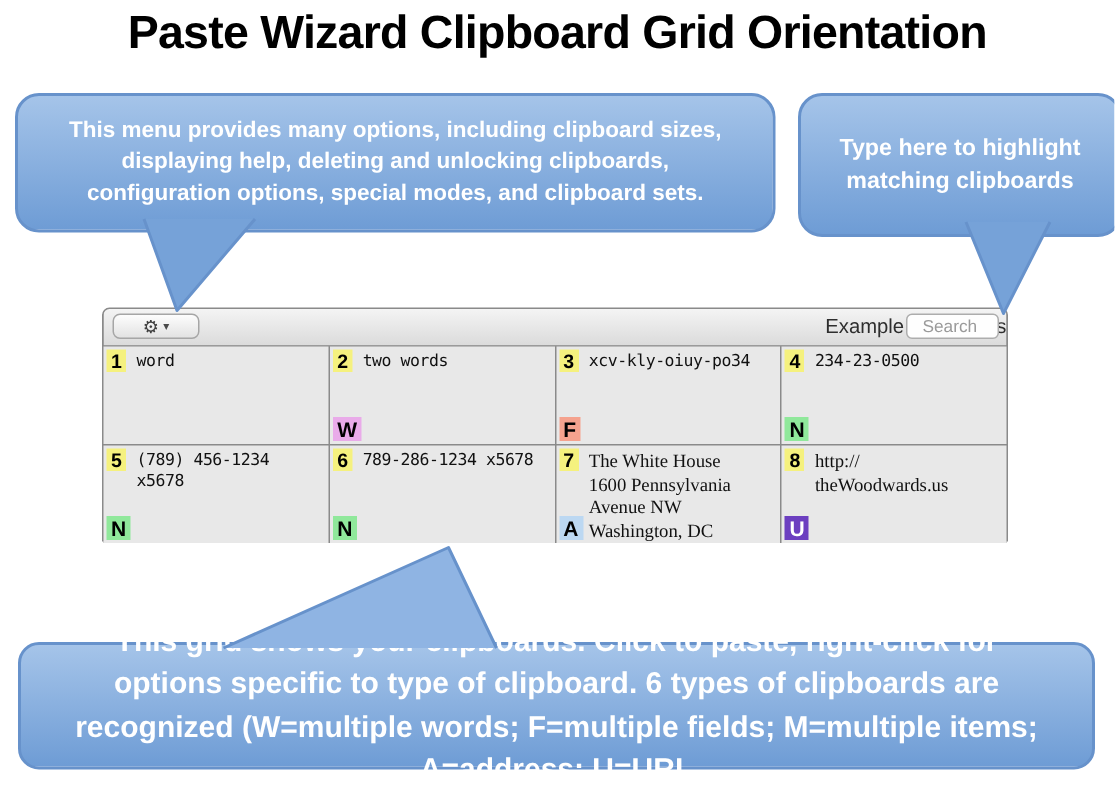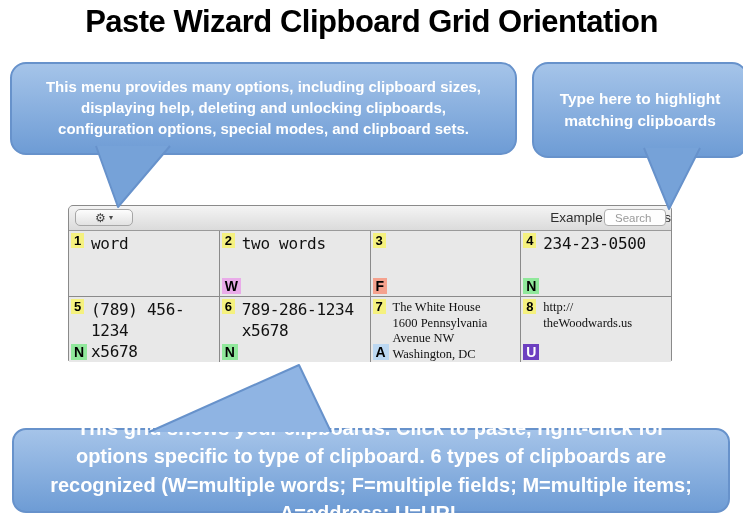--- a/index.html
+++ b/index.html
@@ -65,21 +65,21 @@
     gap:1px;background:#8A8A8A;
   }
   .cell{position:relative;background:var(--cell-bg);overflow:hidden;}
   .num{
     position:absolute;left:2px;top:2px;background:var(--number-badge-bg);
     font-weight:bold;font-size:13px;line-height:15px;padding:0 3px;color:#000;
   }
   .txt{
     display:block;margin:3px 2px 0 22px;white-space:pre-line;color:#111;
   }
-  .txt.mono{font-family:"DejaVu Sans Mono",monospace;font-size:16px;line-height:1.3;letter-spacing:-0.3px;}
+  .txt.mono{font-family:"DejaVu Sans Mono",monospace;font-size:11px;line-height:1.3;letter-spacing:-0.3px;}
   .txt.sans{font-family:Liberation Serif, serif;font-size:12.5px;line-height:1.24;}
   .type{
     position:absolute;left:2px;bottom:2px;font-weight:bold;font-size:14px;
     line-height:16px;padding:0 3px;color:#000;
   }
   .type:empty{display:none;}
   .type.w{background:var(--badge-w-bg);}
   .type.f{background:var(--badge-f-bg);}
   .type.n{background:var(--badge-n-bg);}
   .type.a{background:var(--badge-a-bg);}
@@ -121,20 +121,21 @@
         <span class="txt mono">word</span>
 
       </div>
       <div class="cell">
         <span class="num">2</span>
         <span class="txt mono">two words</span>
         <span class="type w">W</span>
       </div>
       <div class="cell">
         <span class="num">3</span>
+        <span class="txt mono">xcv-kly-oiuy-po34</span>
         <span class="type f">F</span>
       </div>
       <div class="cell">
         <span class="num">4</span>
         <span class="txt mono">234-23-0500</span>
         <span class="type n">N</span>
       </div>
       <div class="cell">
         <span class="num">5</span>
         <span class="txt mono">(789) 456-1234

